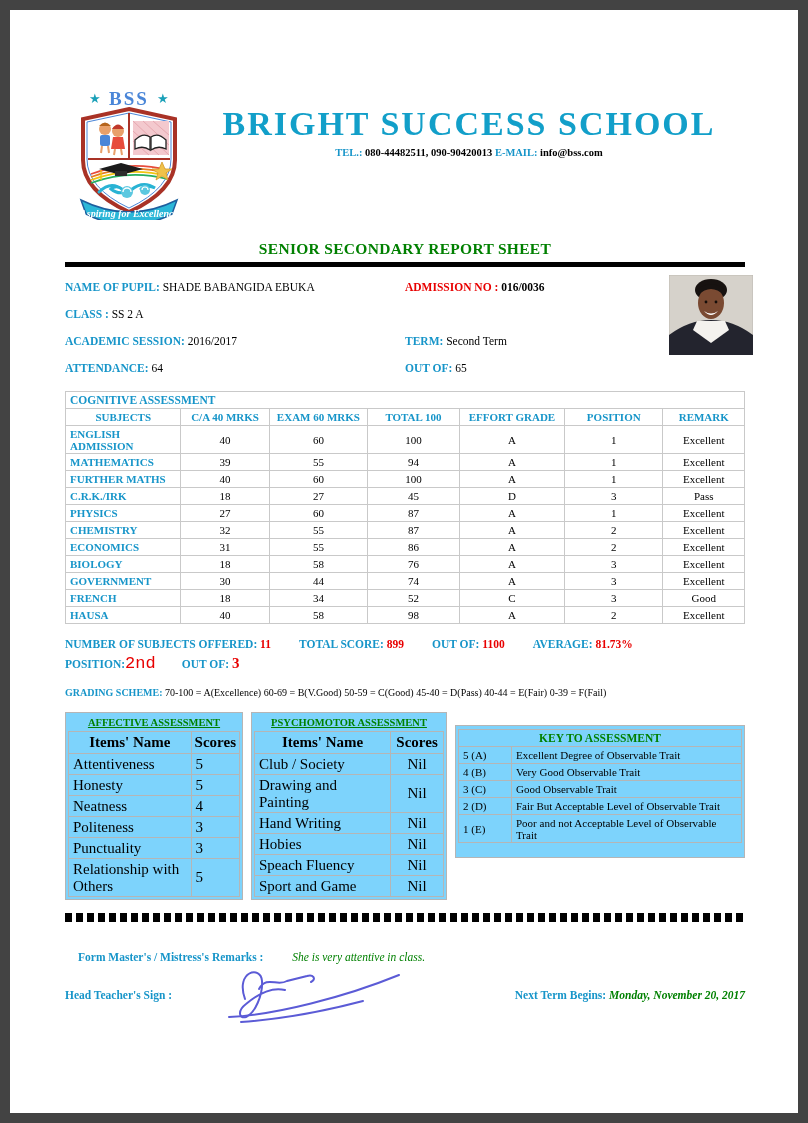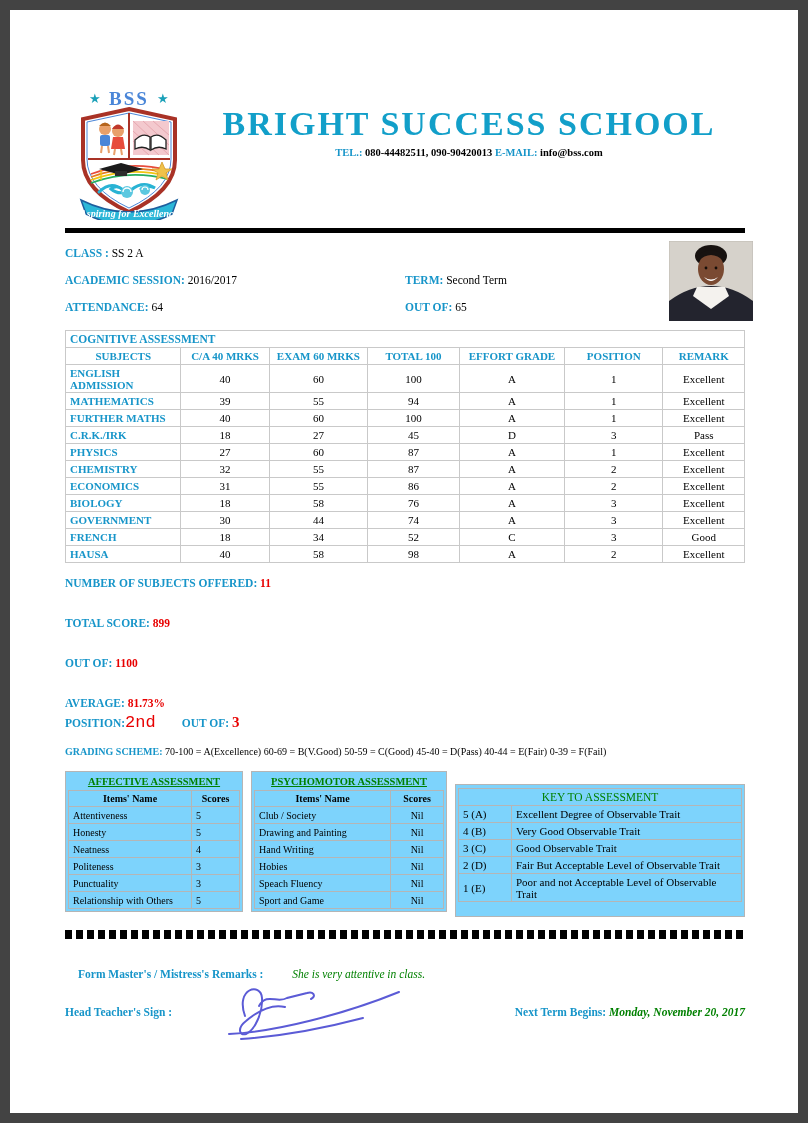--- a/index.html
+++ b/index.html
@@ -36,43 +36,43 @@
   .cog-table{width:100%;margin-top:10px;font-size:11px;table-layout:fixed;}
   .cog-table td,.cog-table th{border:1px solid #c9c9c9;padding:1.5px 4px;height:13px;}
   .cog-caption{color:#008000;font-weight:bold;text-align:center;font-size:11.5px;}
   .cog-table th{color:#1795c9;text-align:center;font-size:11px;}
   .cog-table td{text-align:center;color:#000;}
   .cog-table td:first-child{text-align:left;color:#1795c9;font-weight:bold;}
   .c-subj{width:17%;} .c-ca{width:13%;} .c-exam{width:14.5%;} .c-tot{width:13.5%;}
   .c-eff{width:15.5%;} .c-pos{width:14.5%;} .c-rem{width:12%;}
 
   
-  .summary{display:flex;gap:28px;margin-top:14px;font-size:11.5px;align-items:baseline;flex-direction:column;}
+  .summary{display:flex;gap:28px;margin-top:14px;font-size:11.5px;align-items:baseline;}
   .red-val{color:#e80000;font-weight:bold;}
   .pos-row{margin-top:4px;font-size:11.5px;display:flex;align-items:baseline;gap:26px;}
   .pos-big{font-family:"Liberation Mono",monospace;font-size:17px;color:#e80000;}
   .pos-of{font-size:15px;color:#e80000;font-weight:bold;}
   .grading{margin-top:14px;font-size:10px;}
 
   
   .panels{display:flex;gap:8px;margin-top:14px;align-items:flex-start;}
   .panel{border:1px solid #b5b5b5;padding:2px;box-sizing:border-box;background:#7dd3fc;}
   .panel-aff{width:178px;flex:0 0 178px;}
   .panel-psy{width:196px;flex:0 0 196px;}
   .panel-key{flex:1;margin-top:13px;padding:3px 2px 14px 2px;}
   .panel-title{color:#008000;font-weight:bold;text-align:center;font-size:10.5px;text-decoration:underline;padding:2px 0 3px;}
   .key-title{color:#008000;font-weight:bold;text-align:center;font-size:11.5px;text-decoration:none;}
-  .mini{width:100%;font-size:10px;}
+  .mini{width:100%;font-size:15px;}
   .mini th{border:1px solid #b5b5b5;font-weight:bold;text-align:center;padding:2px 3px;}
   .mini td{border:1px solid #b5b5b5;padding:1.5px 4px;height:13px;}
   .mini td.score-left{text-align:left;}
   .mini td.score-center{text-align:center;}
   .key-table{width:100%;font-size:11px;}
   .key-table td{border:1px solid #b5b5b5;padding:1.5px 4px;height:13px;}
-  .key-table .key-head{color:#008000;font-weight:normal;text-align:center;border-bottom:1px solid #b5b5b5;}
+  .key-table .key-head{color:#008000;font-weight:bold;text-align:center;border-bottom:1px solid #b5b5b5;}
   .key-code{width:44px;white-space:nowrap;}
 
   
   .perf-bar{margin-top:13px;height:9px;
      background:repeating-linear-gradient(to right,#000 0 7px,#fff 7px 11px);}
   .remarks-row{margin-top:29px;padding-left:13px;font-size:11.5px;}
   .remark-text{color:#008000;font-style:italic;margin-left:26px;}
   .sign-row{margin-top:26px;font-size:11.5px;display:flex;justify-content:space-between;position:relative;align-items:baseline;}
   .signature{position:absolute;left:150px;top:-30px;width:190px;height:66px;}
   .next-term-val{color:#008000;font-style:italic;font-weight:bold;}
@@ -132,37 +132,48 @@
       <div class="school-name">BRIGHT SUCCESS SCHOOL</div>
       <div class="tel-line">
         <span class="tel-label">TEL.:</span>
         <span>080-44482511, 090-90420013</span>
         <span class="mail-label">E-MAIL:</span>
         <span>info@bss.com</span>
       </div>
     </div>
   </div>
 
+  <div class="sheet-title">SENIOR SECONDARY REPORT SHEET</div>
   <div class="black-bar"></div>
 
   <div class="info">
     <svg class="photo" viewBox="0 0 84 80">
       <rect width="84" height="80" fill="#d6d2cb"></rect>
       <rect width="84" height="80" fill="none" stroke="#bdb9b2" stroke-width="1"></rect>
       <path d="M0 80 L0 60 Q20 45 42 45 Q64 45 84 60 L84 80 Z" fill="#23242e"></path>
       <path d="M24 55 L42 68 L60 55 L56 46 L28 46 Z" fill="#f4f2ee"></path>
       <ellipse cx="42" cy="15" rx="16" ry="11" fill="#171210"></ellipse>
       <ellipse cx="42" cy="28" rx="13" ry="16" fill="#7a4a32"></ellipse>
       <path d="M29 20 Q42 8 55 20 L55 14 Q42 4 29 14 Z" fill="#171210"></path>
       <circle cx="37" cy="27" r="1.4" fill="#140d09"></circle>
       <circle cx="47" cy="27" r="1.4" fill="#140d09"></circle>
       <path d="M35 36 Q42 41 49 36 Q42 44 35 36 Z" fill="#ffffff"></path>
     </svg>
     <div class="info-row">
       <div class="info-left">
+        <span class="lbl">NAME OF PUPIL:</span>
+        <span class="val">SHADE BABANGIDA EBUKA</span>
+      </div>
+      <div>
+        <span class="lbl-red">ADMISSION NO :</span>
+        <span class="val-b">016/0036</span>
+      </div>
+    </div>
+    <div class="info-row">
+      <div class="info-left">
         <span class="lbl">CLASS :</span>
         <span class="val">SS 2 A</span>
       </div>
     </div>
     <div class="info-row">
       <div class="info-left">
         <span class="lbl">ACADEMIC SESSION:</span>
         <span class="val">2016/2017</span>
       </div>
       <div>

